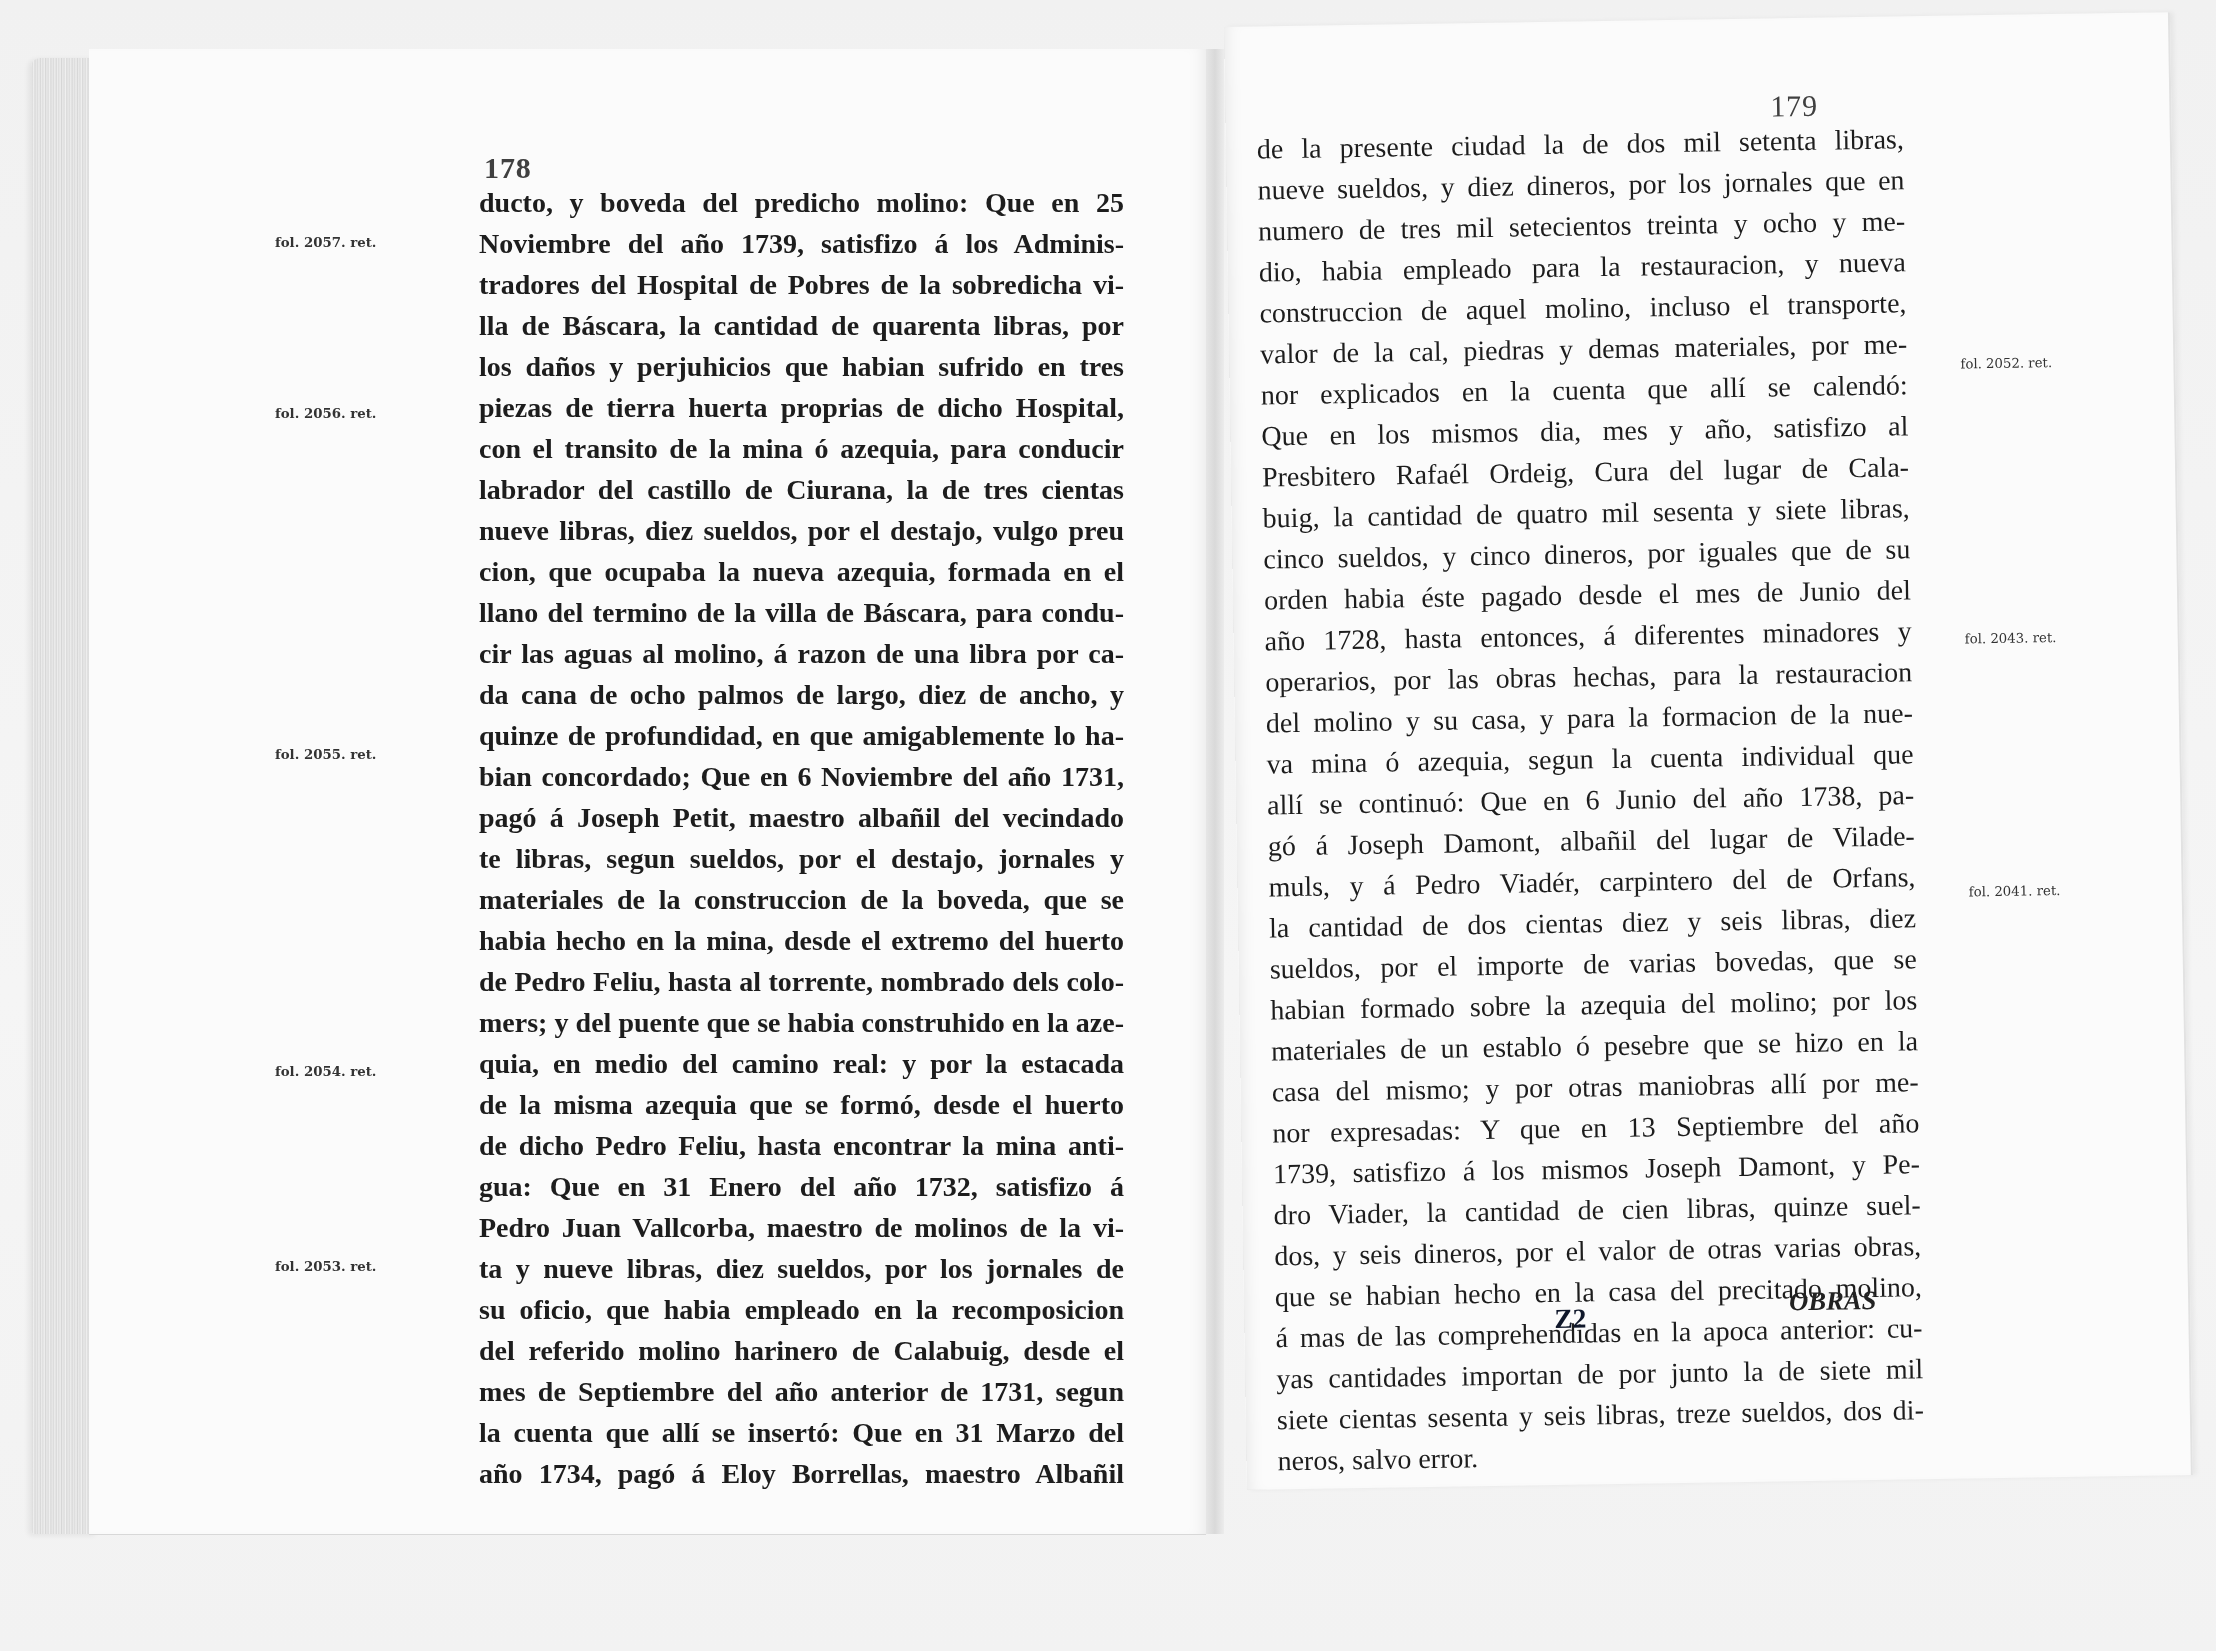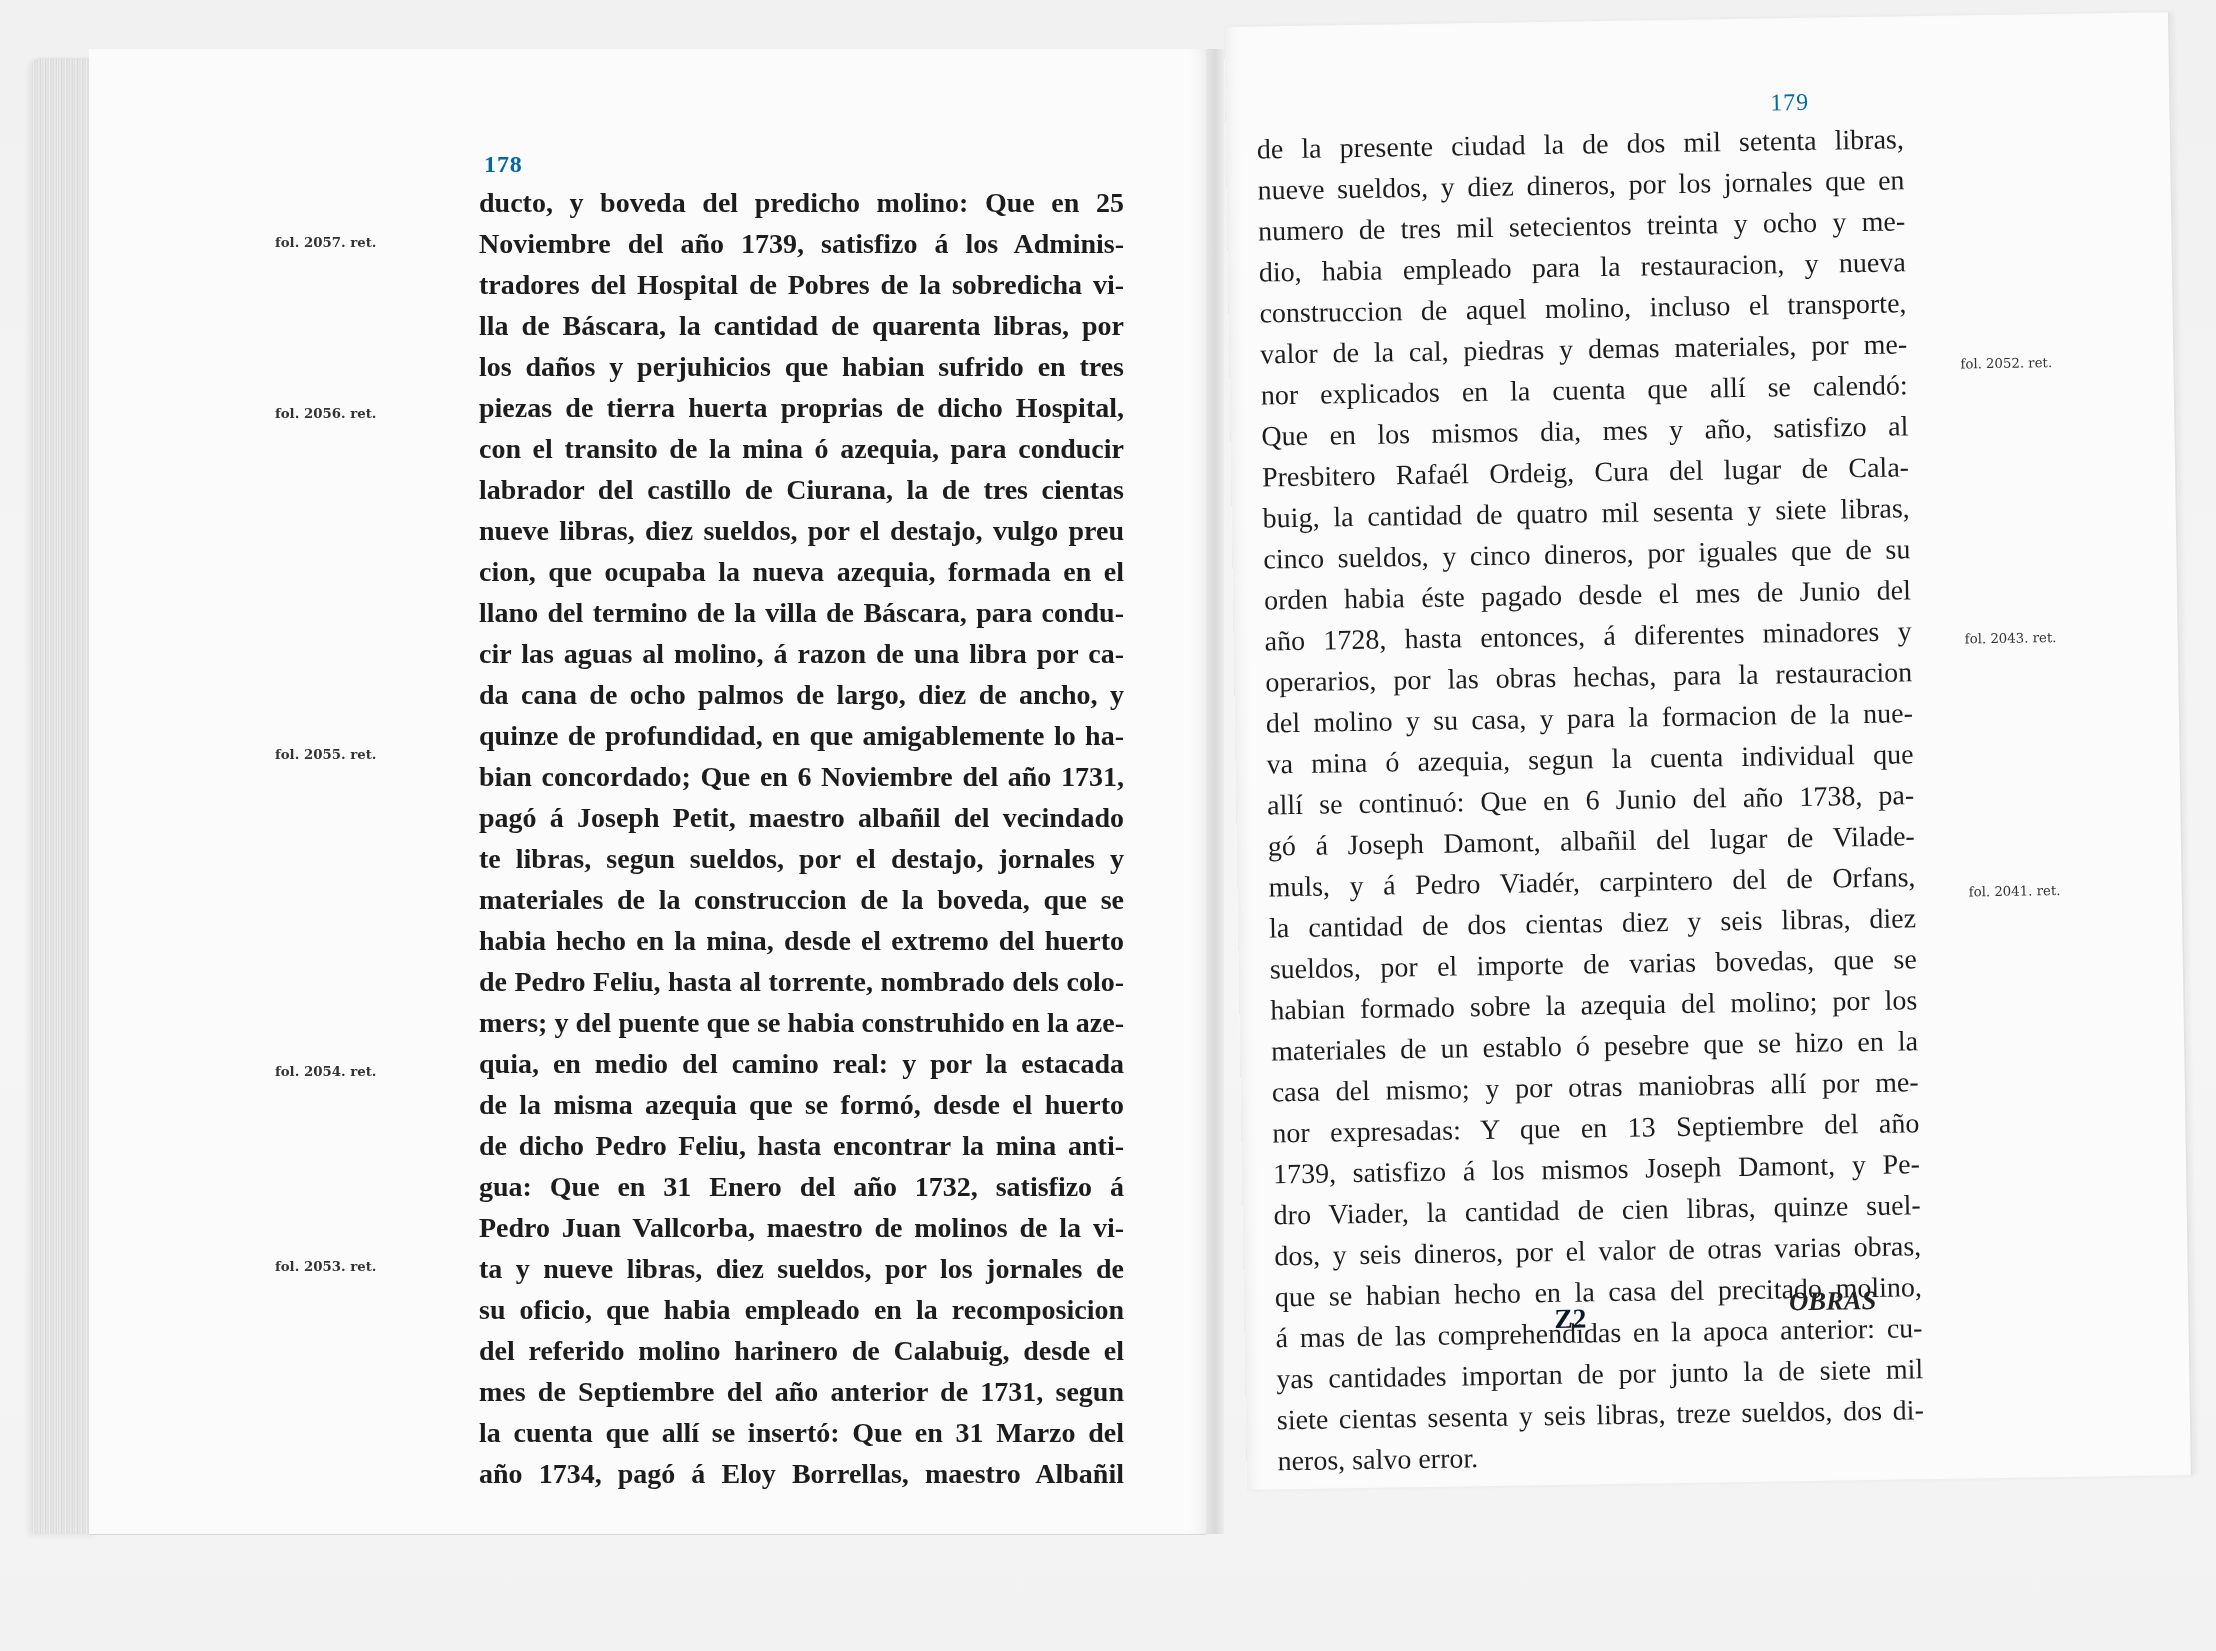--- a/index.html
+++ b/index.html
@@ -39,21 +39,21 @@
       border-right: 2.7px solid #e2e2e2;
       box-shadow: inset 13.3px 0 17.7px -13.3px rgba(0,0,0,0.10), 3.5px 0 5.3px rgba(0,0,0,0.05);
       transform: rotate(-0.9deg);
       transform-origin: left top;
     }
     .gutter {
       position: absolute; left: 1117px; top: 0; width: 17.7px; height: 100%;
       background: linear-gradient(90deg, #e6e6e6, #d9d9d9 50%, #ececec);
     }
     .page-number {
-      position: absolute; font-size: 24px; letter-spacing: 0.9px; color: #0369a1;
+      position: absolute; font-size: 30px; letter-spacing: 0.9px; color: #404040;
     }
     .page-left .page-number { left: 395px; top: 102px; }
     .page-right .page-number { left: 545px; top: 71px; }
 
     .text-block {
       position: absolute; font-size: 28px; line-height: 41px; color: #1d1d1d;
     }
     .page-left .text-block { left: 390px; top: 133px; width: 645px; }
     .page-right .text-block { left: 31px; top: 102px; width: 647px; }
     .line {

